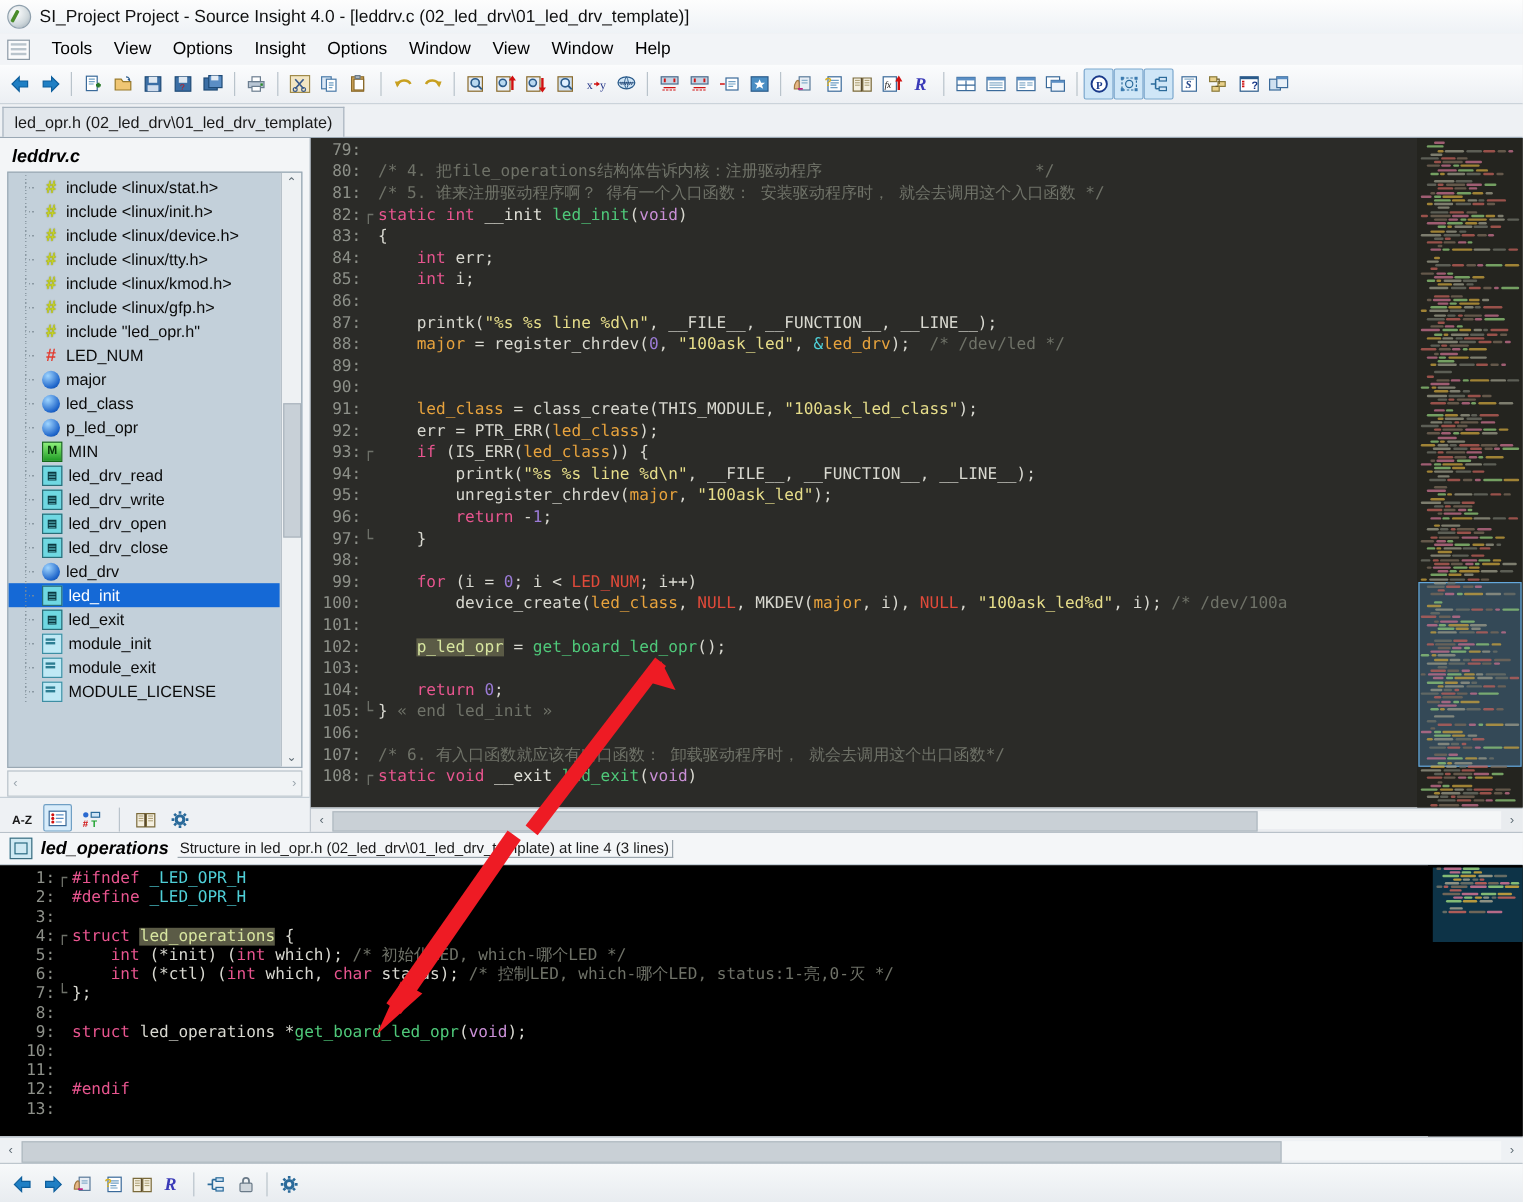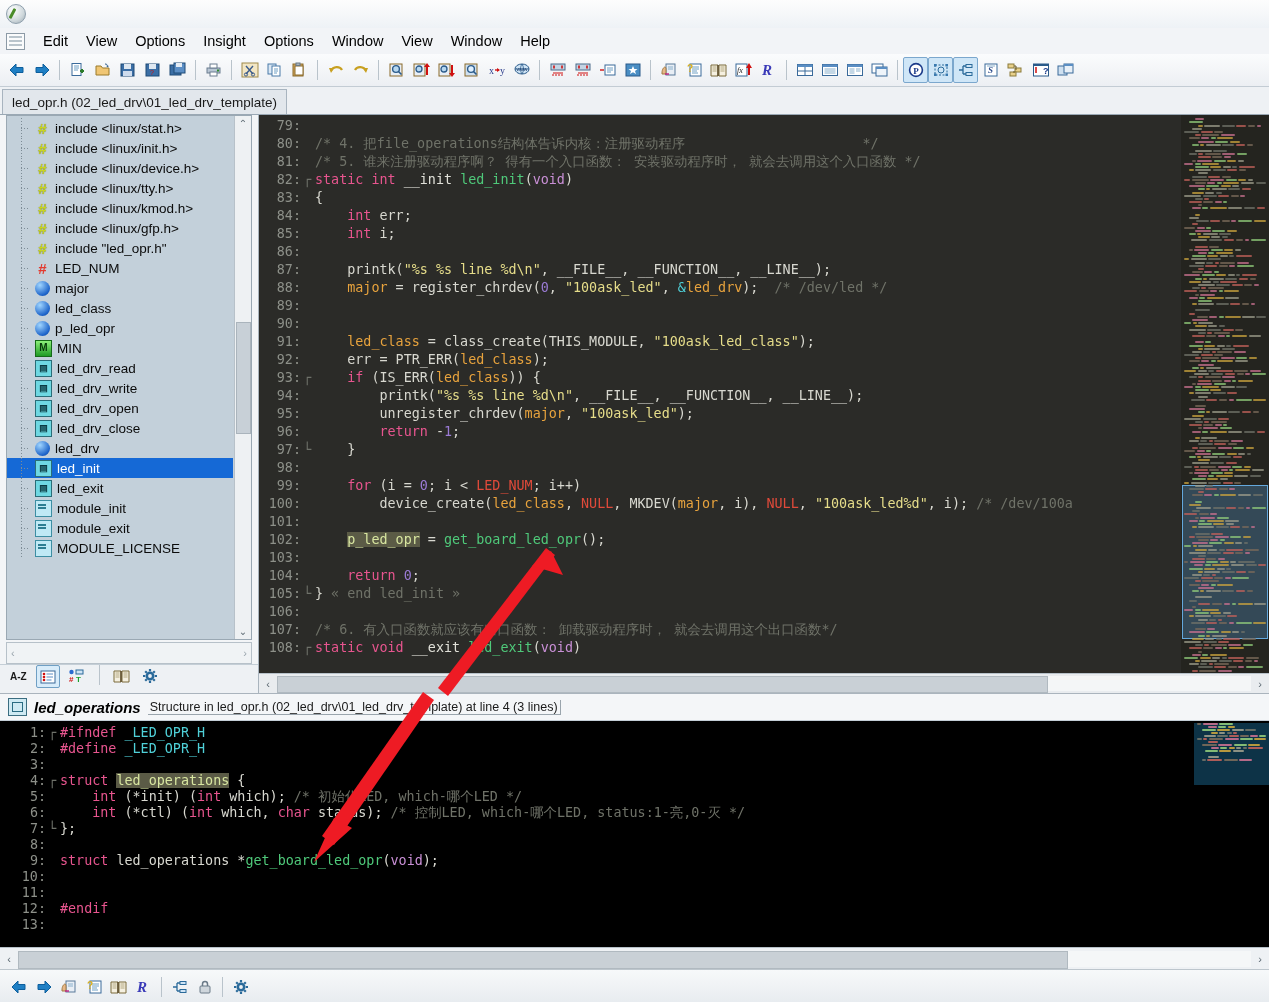--- a/index.html
+++ b/index.html
@@ -81,21 +81,21 @@
   .ic-mac:after{content:"";position:absolute;left:2px;top:3px;width:8px;height:2px;
         background:#2c7d92;box-shadow:0 3px 0 #2c7d92;}
   .sym-vscroll{width:16px;flex:none;background:#eef1f3;
                border-left:1px solid #b7c1c9;display:flex;flex-direction:column;
                align-items:center;justify-content:space-between;}
   .sc-arrow{font-size:10px;color:#5f6c75;padding:2px 0;}
   .sc-thumb{width:13px;height:110px;background:#c8d0d7;border:1px solid #aab4bc;}
   .sym-hscroll{height:20px;margin:2px 6px 0 6px;border:1px solid #b7c1c9;
                background:#f0f3f5;display:flex;align-items:center;
                justify-content:space-between;padding:0 4px;color:#9aa5ad;font-size:11px;}
-  .sym-tools{height:28px;display:flex;align-items:flex-start;gap:6px;padding:0 8px;
+  .sym-tools{height:28px;display:flex;align-items:flex-end;gap:6px;padding:0 8px;
              background:#eef1f4;border-top:1px solid #c4ced6;}
   .st{width:22px;height:21px;display:flex;align-items:center;justify-content:center;}
   .st.on{border:1px solid #6f9fc4;background:#d8ecfa;border-radius:2px;}
 
   
   .editorpane{flex:1;display:flex;flex-direction:column;min-width:0;}
   .editor-row{flex:1;display:flex;min-height:0;background:#2b2b28;}
   .code{flex:1;overflow:hidden;font-family:"DejaVu Sans Mono",monospace;
         font-size:13.4px;line-height:18px;white-space:pre;padding-top:2px;}
   .cl{height:18px;display:flex;}
@@ -156,26 +156,27 @@
   .arrow-svg{position:absolute;left:0;top:0;pointer-events:none;}
   .wrap{position:relative;width:1269px;height:1002px;}
 </style>
 </head>
 <body>
 
 <div class="wrap">
 
   <div class="titlebar">
     <div class="app-logo"></div>
+    <div class="title-text">SI_Project Project - Source Insight 4.0 - [leddrv.c (02_led_drv\01_led_drv_template)]</div>
   </div>
 
   <div class="menubar">
     <div class="menu-icon"></div>
     <div id="menu-items" style="display:flex">
-        <div class="menu-item">Edit</div>
+        <div class="menu-item">Tools</div>
         <div class="menu-item">View</div>
         <div class="menu-item">Options</div>
         <div class="menu-item">Insight</div>
         <div class="menu-item">Options</div>
         <div class="menu-item">Window</div>
         <div class="menu-item">View</div>
         <div class="menu-item">Window</div>
         <div class="menu-item">Help</div>
       </div>
   </div>
@@ -471,20 +472,21 @@
 
   <div class="tabbar" id="tabbar">
       <div class="tab">
         <span>led_opr.h (02_led_drv\01_led_drv_template)</span>
       </div>
     </div>
 
   <div class="main">
 
     <div class="symbolpane">
+      <div class="sym-title">leddrv.c</div>
       <div class="sym-listwrap">
         <div class="sym-list" id="sym-list">
             <div class="sym-row">
               <span class="sym-dots"></span>
               <span class="ic ic-hash">#</span>
               <span>include &lt;linux/stat.h&gt;</span>
             </div>
             <div class="sym-row">
               <span class="sym-dots"></span>
               <span class="ic ic-hash">#</span>

